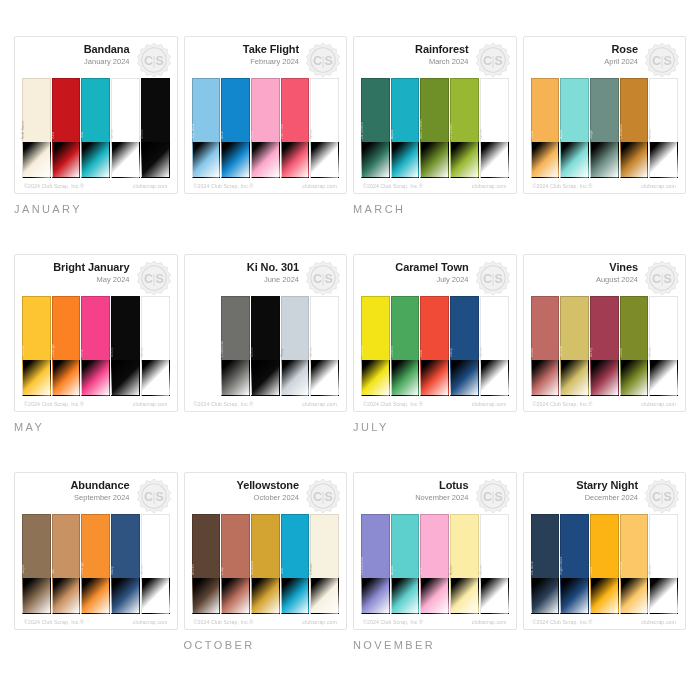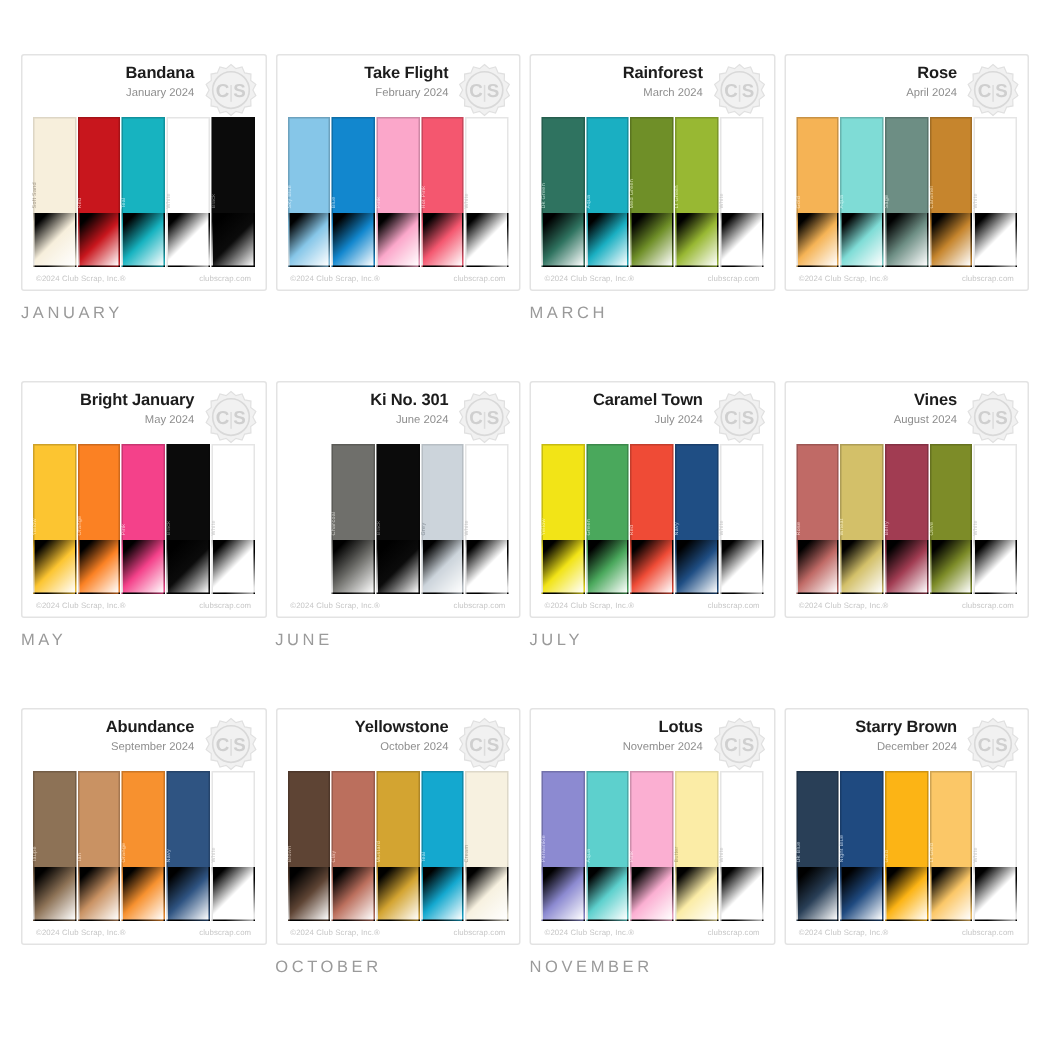--- a/index.html
+++ b/index.html
@@ -447,21 +447,20 @@
               <div class="swatch-label" style="color: rgb(185, 185, 185);">White</div>
             </div>
             <div class="swatch-grad" style="background: linear-gradient(135deg, rgb(0, 0, 0) 0%, rgb(0, 0, 0) 14%, rgb(255, 255, 255) 52%, rgb(255, 255, 255) 100%);"></div>
           </div>
         </div>
         <div class="card-footer">
           <span>©2024 Club Scrap, Inc.®</span>
           <span>clubscrap.com</span>
         </div>
       </div>
-      <div class="month-caption">JUNE</div>
     </div>
     <div class="palette-cell">
       <div class="palette-card">
         <div class="card-header">
           <div class="card-title">Caramel Town</div>
           <div class="card-subtitle">July 2024</div>
           <div class="cs-seal"><svg viewBox="0 0 36 36" width="36" height="36" aria-hidden="true">
               <polygon points="18.00,1.00 21.25,3.77 25.38,2.68 27.10,6.59 31.29,7.40 31.15,11.67 34.57,14.22 32.60,18.00 34.57,21.78 31.15,24.33 31.29,28.60 27.10,29.41 25.38,33.32 21.25,32.23 18.00,35.00 14.75,32.23 10.62,33.32 8.90,29.41 4.71,28.60 4.85,24.33 1.43,21.78 3.40,18.00 1.43,14.22 4.85,11.67 4.71,7.40 8.90,6.59 10.62,2.68 14.75,3.77" fill="#f1f1f1" stroke="#e0e0e0" stroke-width="0.8"></polygon>
               <circle cx="18" cy="18" r="12.2" fill="none" stroke="#d9d9d9" stroke-width="1.1"></circle>
               <text x="12.4" y="22.6" font-family="Liberation Sans, sans-serif" font-size="12.5" font-weight="bold" fill="#cfcfcf" text-anchor="middle">C</text>
@@ -710,21 +709,21 @@
         <div class="card-footer">
           <span>©2024 Club Scrap, Inc.®</span>
           <span>clubscrap.com</span>
         </div>
       </div>
       <div class="month-caption">NOVEMBER</div>
     </div>
     <div class="palette-cell">
       <div class="palette-card">
         <div class="card-header">
-          <div class="card-title">Starry Brown</div>
+          <div class="card-title">Starry Night</div>
           <div class="card-subtitle">December 2024</div>
           <div class="cs-seal"><svg viewBox="0 0 36 36" width="36" height="36" aria-hidden="true">
               <polygon points="18.00,1.00 21.25,3.77 25.38,2.68 27.10,6.59 31.29,7.40 31.15,11.67 34.57,14.22 32.60,18.00 34.57,21.78 31.15,24.33 31.29,28.60 27.10,29.41 25.38,33.32 21.25,32.23 18.00,35.00 14.75,32.23 10.62,33.32 8.90,29.41 4.71,28.60 4.85,24.33 1.43,21.78 3.40,18.00 1.43,14.22 4.85,11.67 4.71,7.40 8.90,6.59 10.62,2.68 14.75,3.77" fill="#f1f1f1" stroke="#e0e0e0" stroke-width="0.8"></polygon>
               <circle cx="18" cy="18" r="12.2" fill="none" stroke="#d9d9d9" stroke-width="1.1"></circle>
               <text x="12.4" y="22.6" font-family="Liberation Sans, sans-serif" font-size="12.5" font-weight="bold" fill="#cfcfcf" text-anchor="middle">C</text>
               <text x="18" y="23.2" font-family="Liberation Sans, sans-serif" font-size="12" fill="#dcdcdc" text-anchor="middle">|</text>
               <text x="23.6" y="22.6" font-family="Liberation Sans, sans-serif" font-size="12.5" font-weight="bold" fill="#cfcfcf" text-anchor="middle">S</text>
             </svg></div>
         </div>
         <div class="swatch-row">

